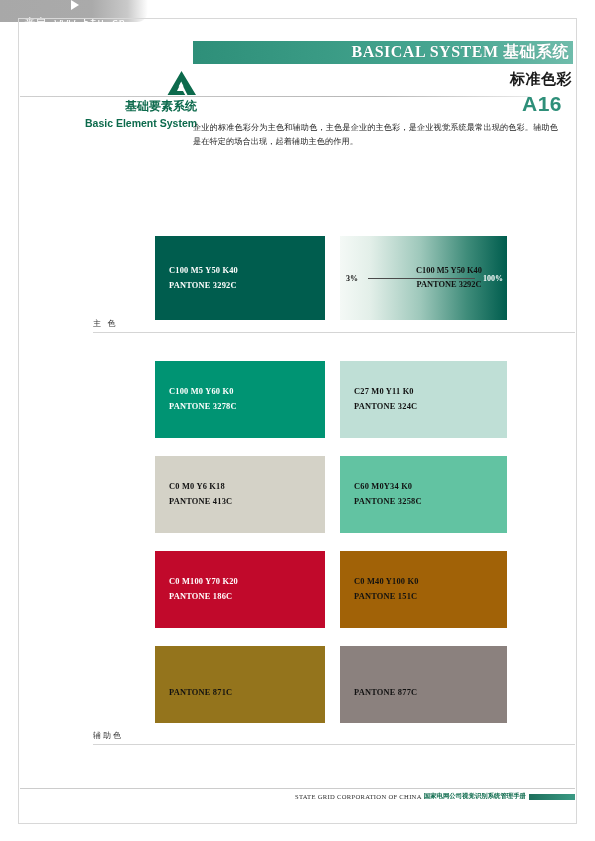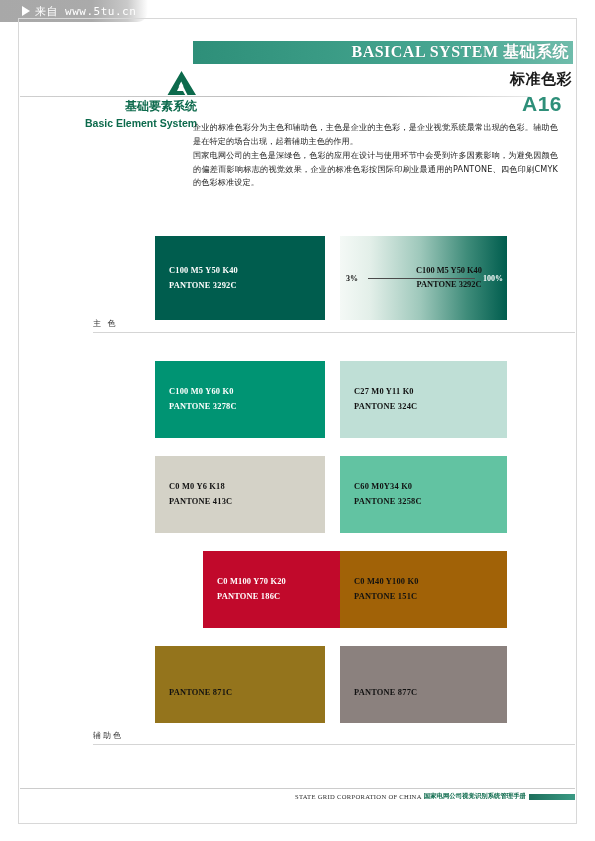--- a/index.html
+++ b/index.html
@@ -20,22 +20,23 @@
     position: absolute;
     left: 0;
     top: 0;
     width: 148px;
     height: 22px;
     background: linear-gradient(to right, #a8a8a8 0%, #aaaaaa 62%, #c9c9c9 86%, #ffffff 100%);
     border-bottom-right-radius: 11px;
     display: flex;
     align-items: center;
     gap: 5px;
-    padding-left: 22px;
+    padding-left: 2px;
     box-sizing: border-box;
+    flex-direction: column;
   }
   .watermark .tri {
     width: 0; height: 0;
     border-top: 5px solid transparent;
     border-bottom: 5px solid transparent;
     border-left: 8px solid #ffffff;
   }
   .watermark .wm-text {
     color: #ffffff;
     font-family: "DejaVu Sans Mono", monospace;
@@ -331,21 +332,20 @@
   <span class="logo-en">Basic Element System</span>
 </div>
 
 <div class="header-rule"></div>
 
 <div class="section-title-cn">标准色彩</div>
 <div class="page-code">A16</div>
 
 <div class="intro">
   <p>企业的标准色彩分为主色和辅助色，主色是企业的主色彩，是企业视觉系统最常出现的色彩。辅助色是在特定的场合出现，起着辅助主色的作用。</p>
-  <p>国家电网公司的主色是深绿色，色彩的应用在设计与使用环节中会受到许多因素影响，为避免因颜色的偏差而影响标志的视觉效果，企业的标准色彩按国际印刷业最通用的PANTONE、四色印刷CMYK的色彩标准设定。</p>
 </div>
 
 <div class="swatch dark" style="left:155px; top:236px; width:170px; height:84px; background:#005d4e;">
   <div class="lines">
     <span class="lbl">C100 M5 Y50 K40</span>
     <span class="lbl">PANTONE 3292C</span>
   </div>
 </div>
 
 <div class="swatch" style="left:340px; top:236px; width:167px; height:84px; background:linear-gradient(to right, #f4f9f6 0%, #e3efe9 18%, #9ec8bb 48%, #3f8c7a 76%, #005d4e 100%);">
@@ -384,21 +384,21 @@
   </div>
 </div>
 
 <div class="swatch light" style="left:340px; top:456px; width:167px; height:77px; background:#62c3a2;">
   <div class="lines">
     <span class="lbl">C60 M0Y34 K0</span>
     <span class="lbl">PANTONE 3258C</span>
   </div>
 </div>
 
-<div class="swatch dark" style="left:155px; top:551px; width:170px; height:77px; background:#c1092b;margin-left:48px;">
+<div class="swatch dark" style="left:155px; top:551px; width:170px; height:77px; background:#c1092b;">
   <div class="lines">
     <span class="lbl">C0 M100 Y70 K20</span>
     <span class="lbl">PANTONE 186C</span>
   </div>
 </div>
 
 <div class="swatch light" style="left:340px; top:551px; width:167px; height:77px; background:#a16207;">
   <div class="lines">
     <span class="lbl">C0 M40 Y100 K0</span>
     <span class="lbl">PANTONE 151C</span>

